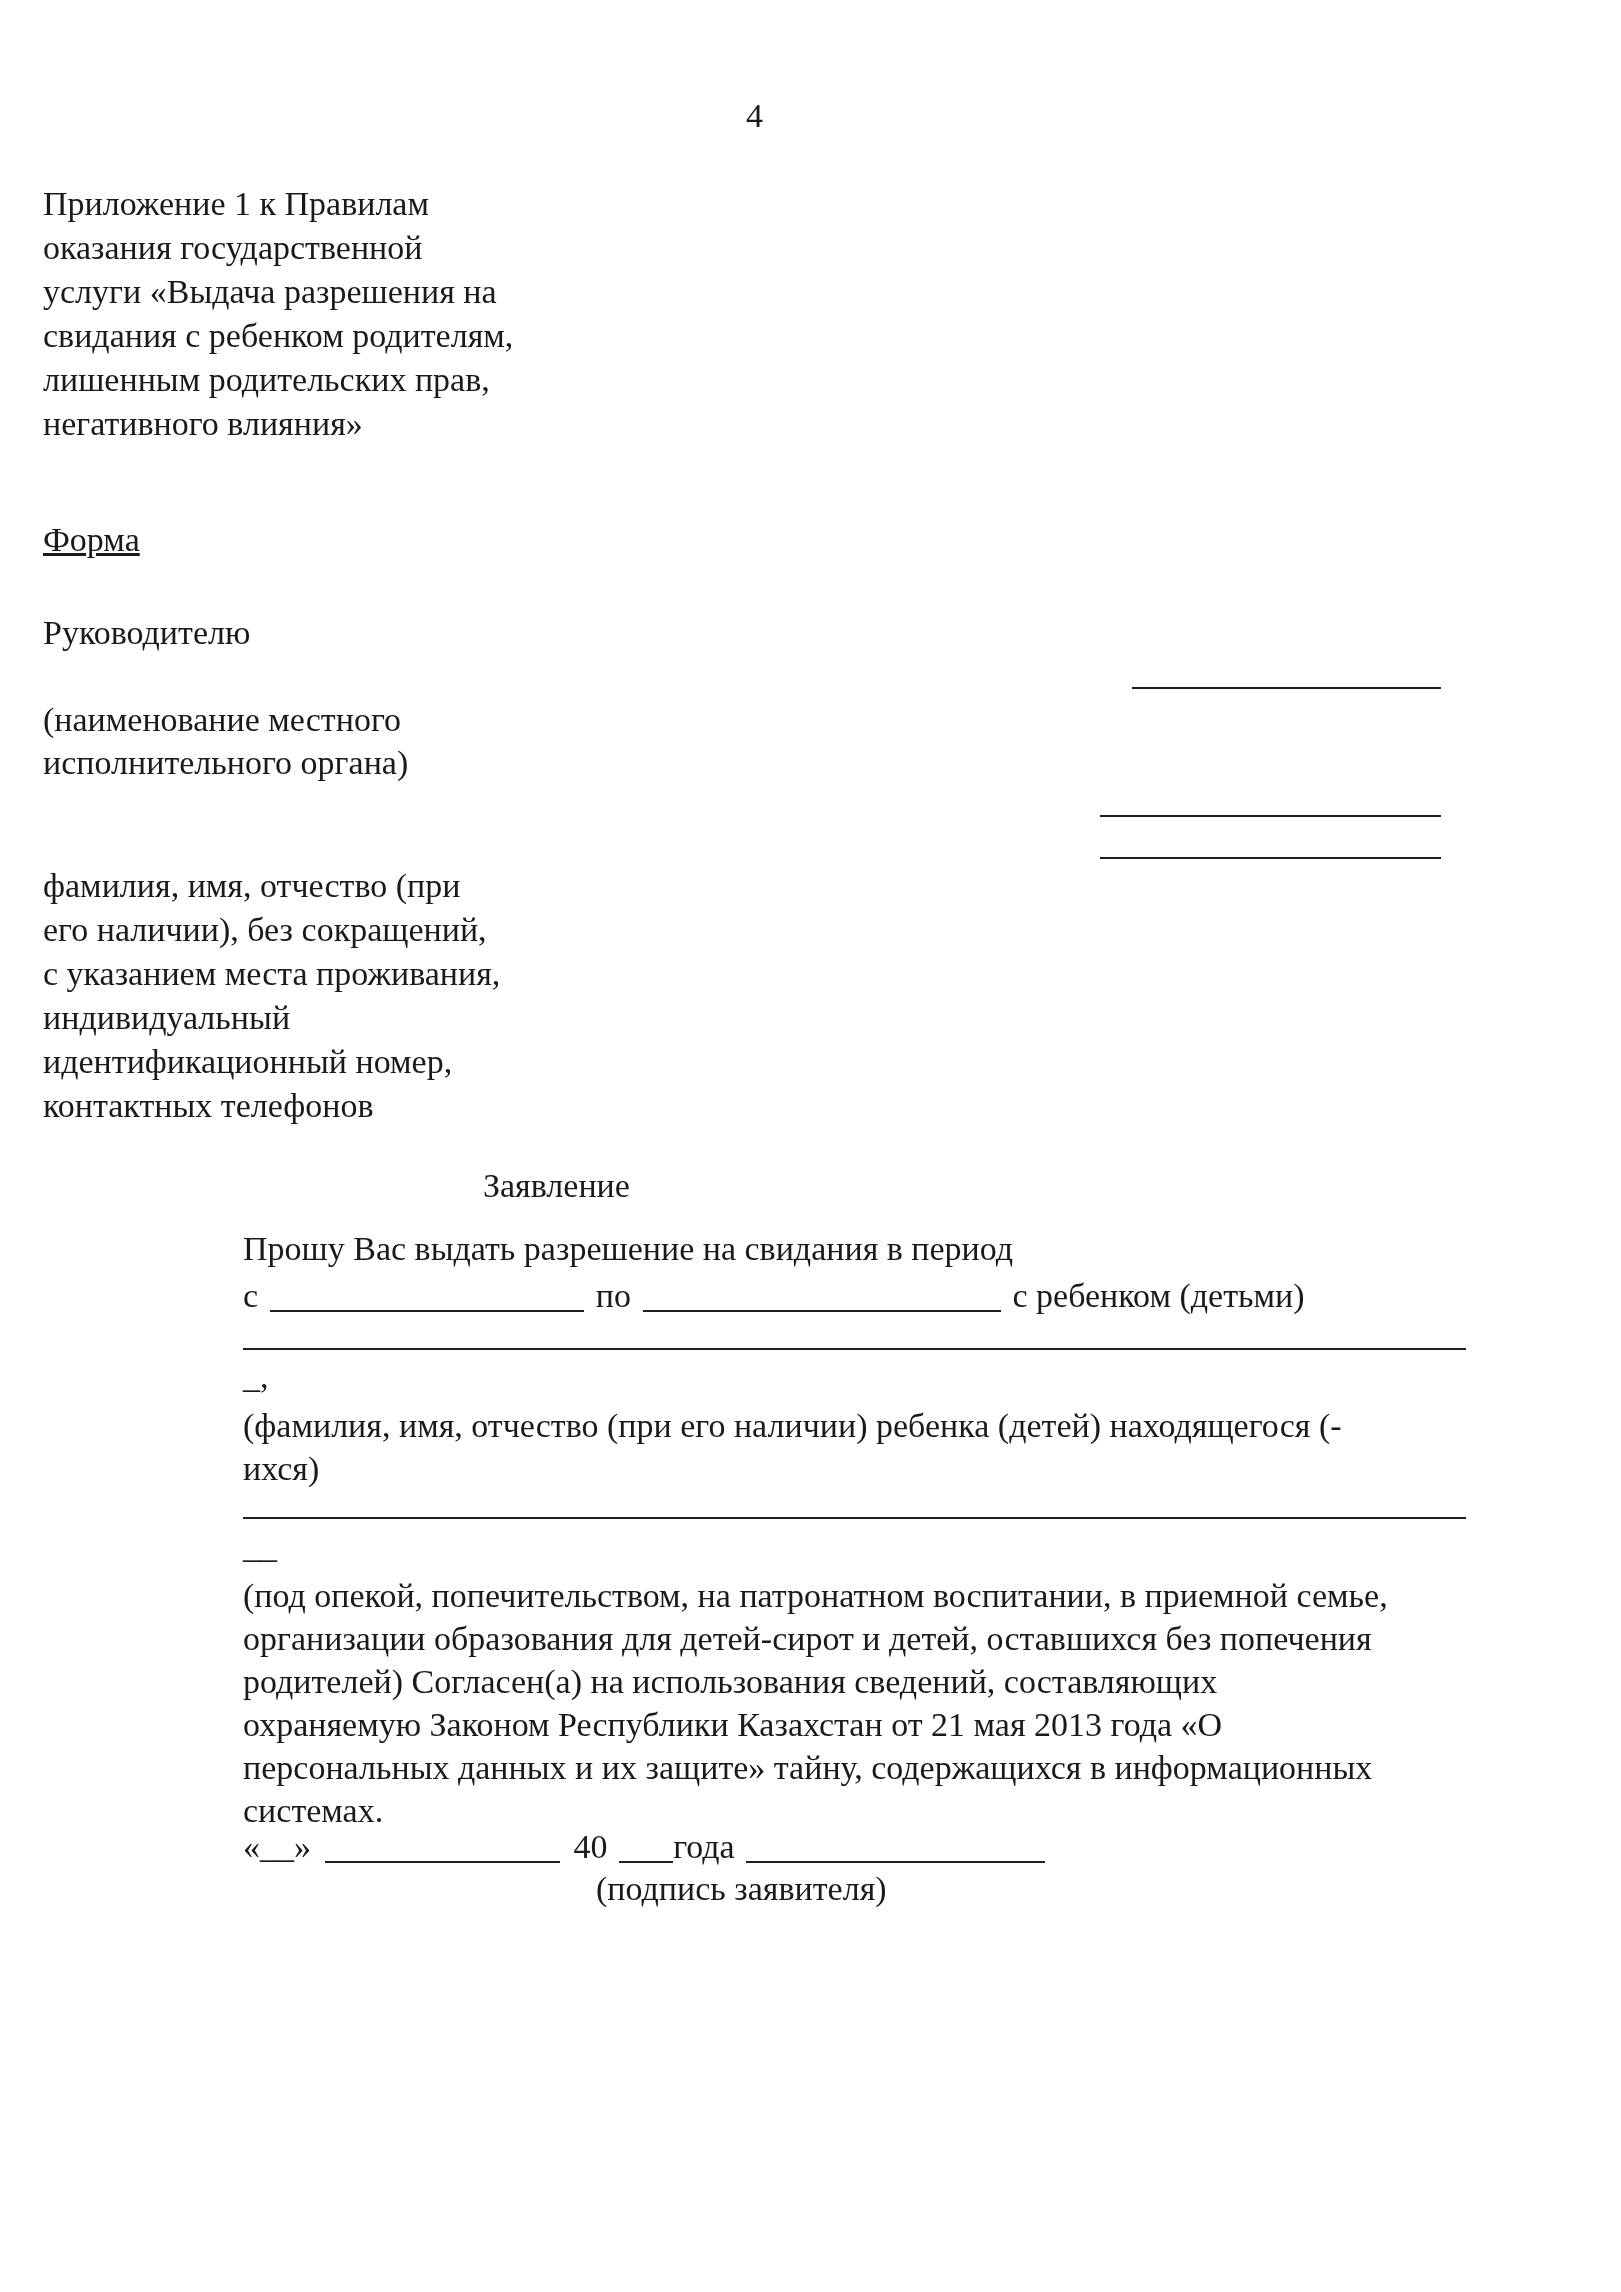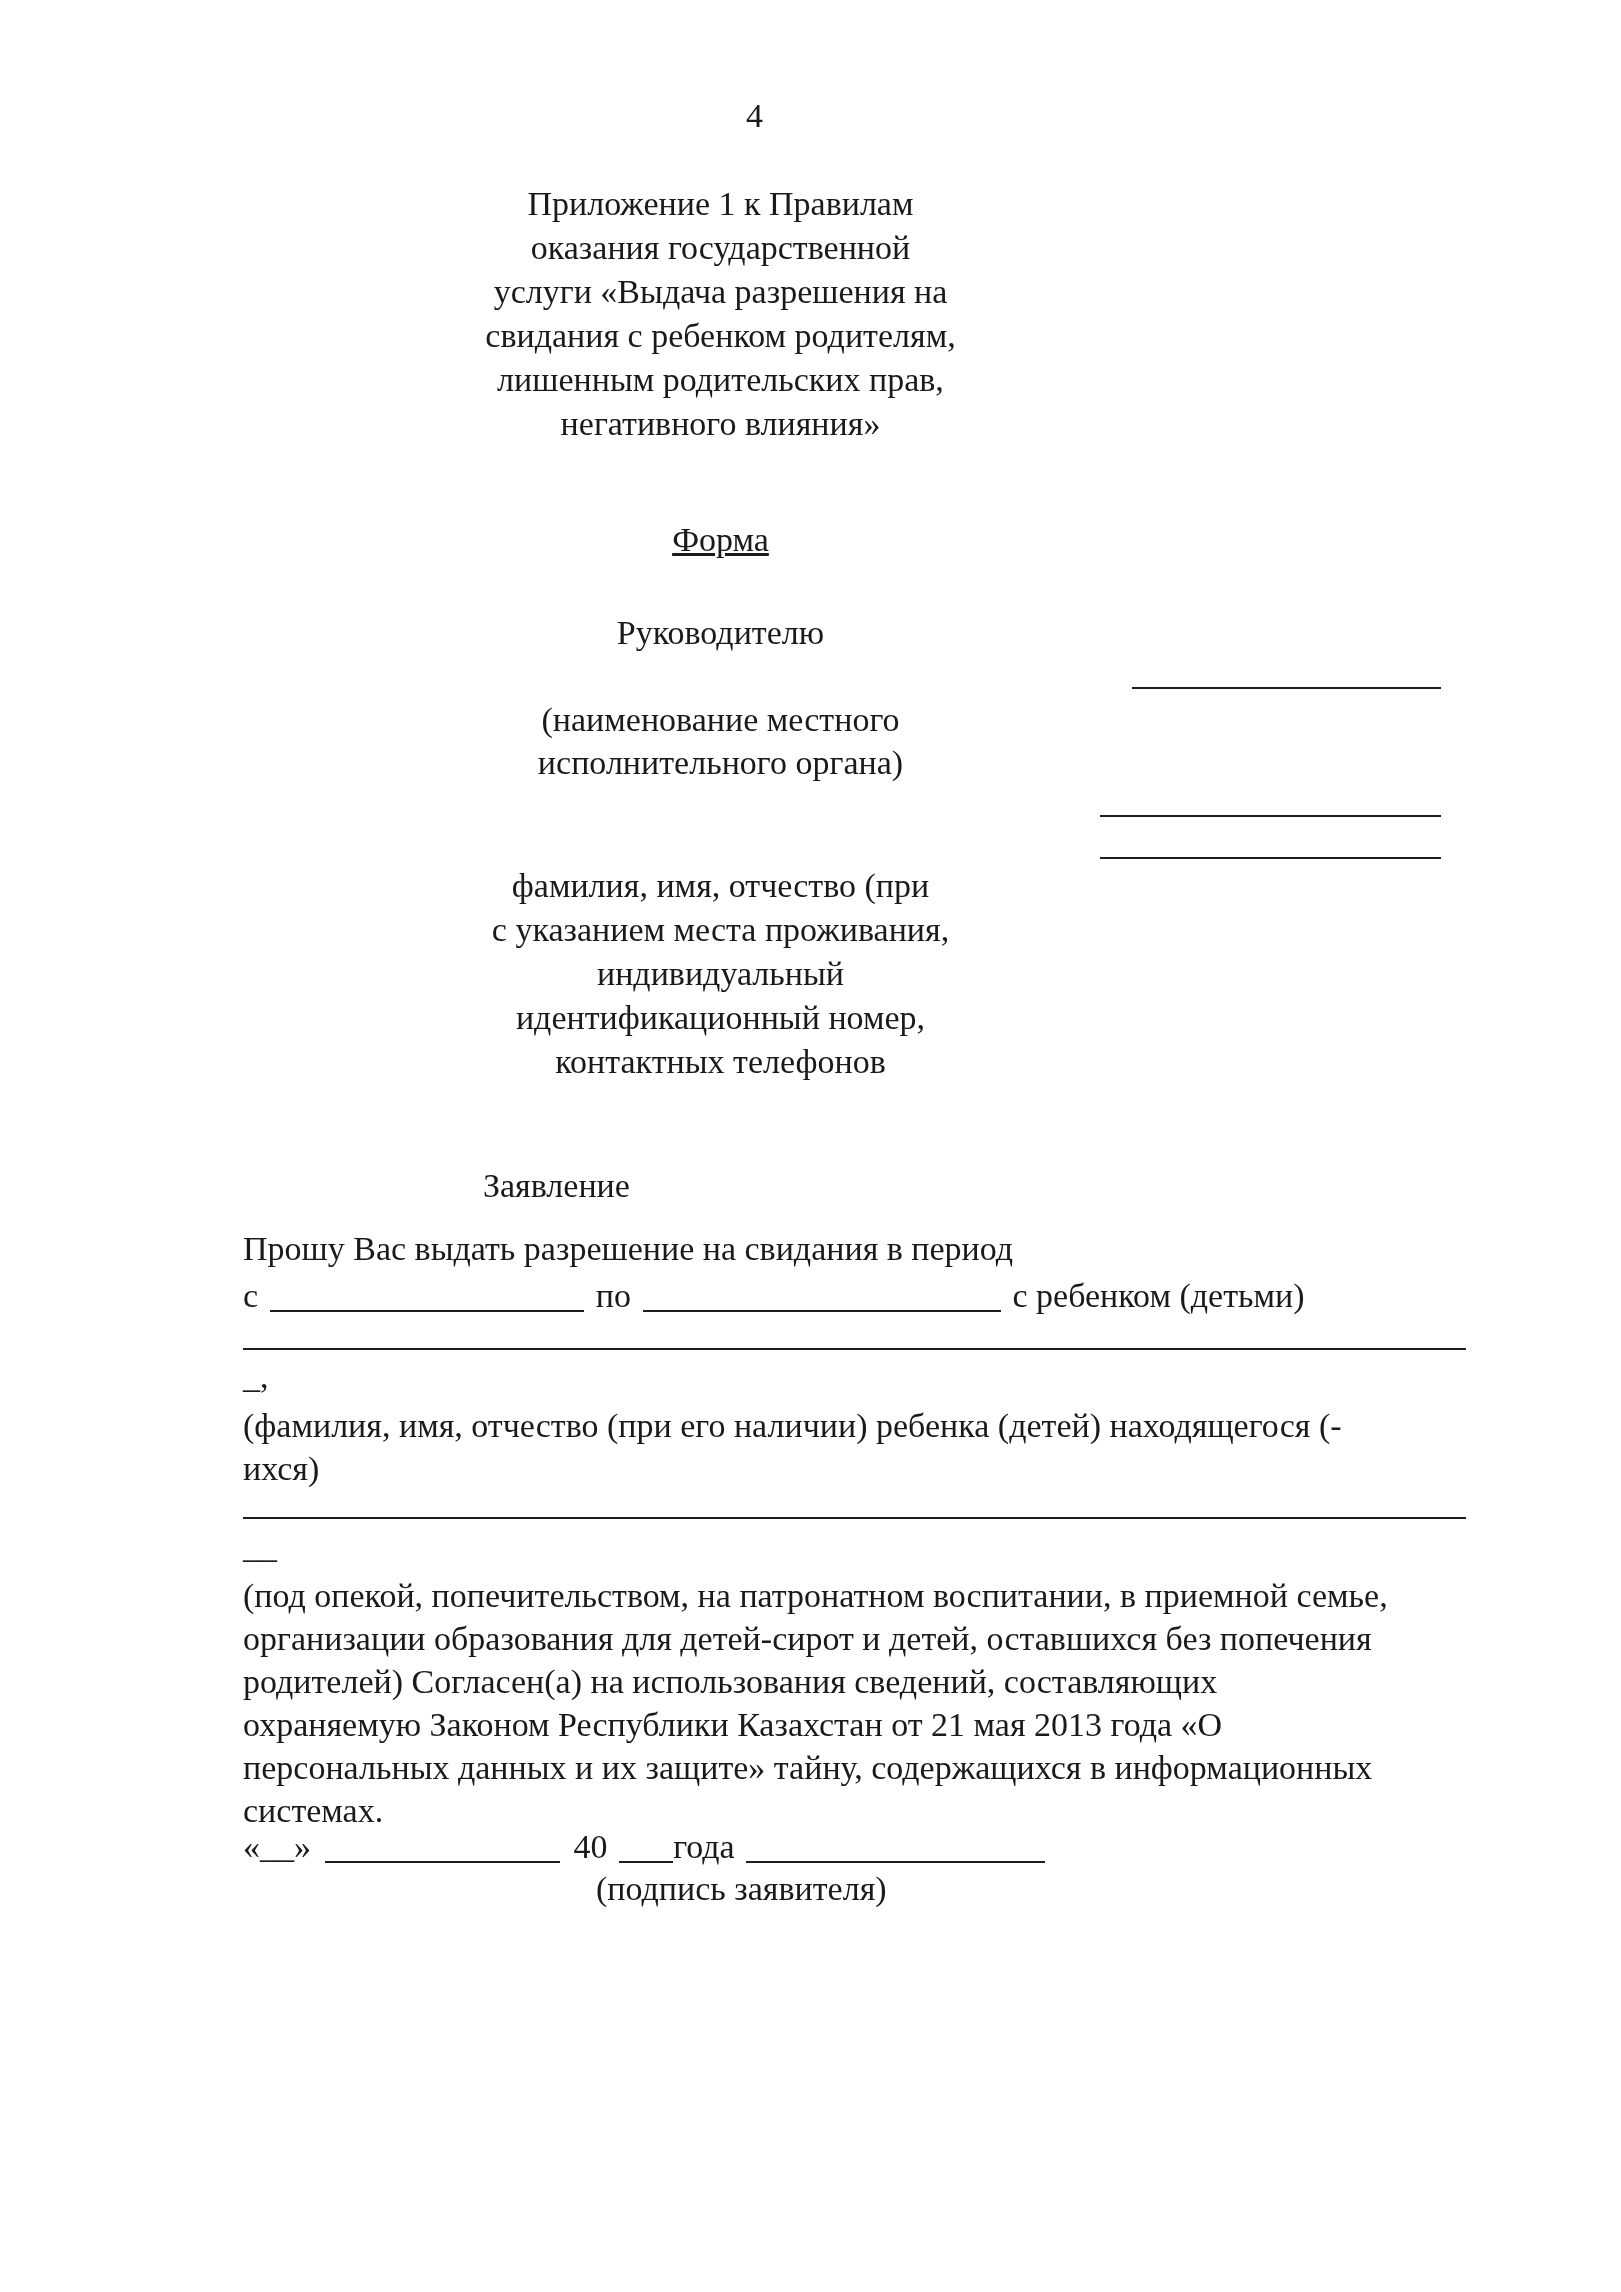--- a/index.html
+++ b/index.html
@@ -6,21 +6,21 @@
   .page{
     position:relative;
     width:1621px;height:2293px;
     background:#ffffff;
     font-family:"Liberation Serif","DejaVu Serif",serif;
     font-size:34px;line-height:43px;
     color:#1a1a1a;
     overflow:hidden;
   }
   .abs{position:absolute;white-space:nowrap;}
-  .ralign{left:0;right:180px;text-align:center;white-space:nowrap;}
+  .ralign{left:0;right:180px;text-align:left;white-space:nowrap;padding-left:43px;}
   .appendix{line-height:44px;}
   .caption{line-height:43px;}
   .applicant{line-height:44px;}
   .para{line-height:43px;}
   .title{font-weight:normal;}
   .rule{position:absolute;height:0;border-top:2.5px solid #1e1e1e;}
   .iblank{display:inline-block;height:0;border-bottom:2.5px solid #1e1e1e;position:relative;top:4.9px;}
   .w320{width:314px;} .w365{width:358px;}
   .w240{width:235px;} .w55{width:54px;} .w305{width:299px;}
   .mr12{margin-right:11.8px;} .mr14{margin-right:13.7px;}
@@ -51,20 +51,21 @@
   <div class="abs ralign caption" style="top:698px;">
     <div>(наименование местного</div>
     <div>исполнительного органа)</div>
   </div>
 
   <div class="rule" style="top:815px;right:180px;width:341px;"></div>
   <div class="rule" style="top:857px;right:180px;width:341px;"></div>
 
   <div class="abs ralign applicant" style="top:864px;">
     <div>фамилия, имя, отчество (при</div>
+    <div>его наличии), без сокращений,</div>
     <div>с указанием места проживания,</div>
     <div>индивидуальный</div>
     <div>идентификационный номер,</div>
     <div>контактных телефонов</div>
   </div>
 
   <div class="abs title" style="top:1164px;left:483px;">Заявление</div>
 
   <div class="abs" style="top:1227px;left:243px;">Прошу Вас выдать разрешение на свидания в период</div>
 

